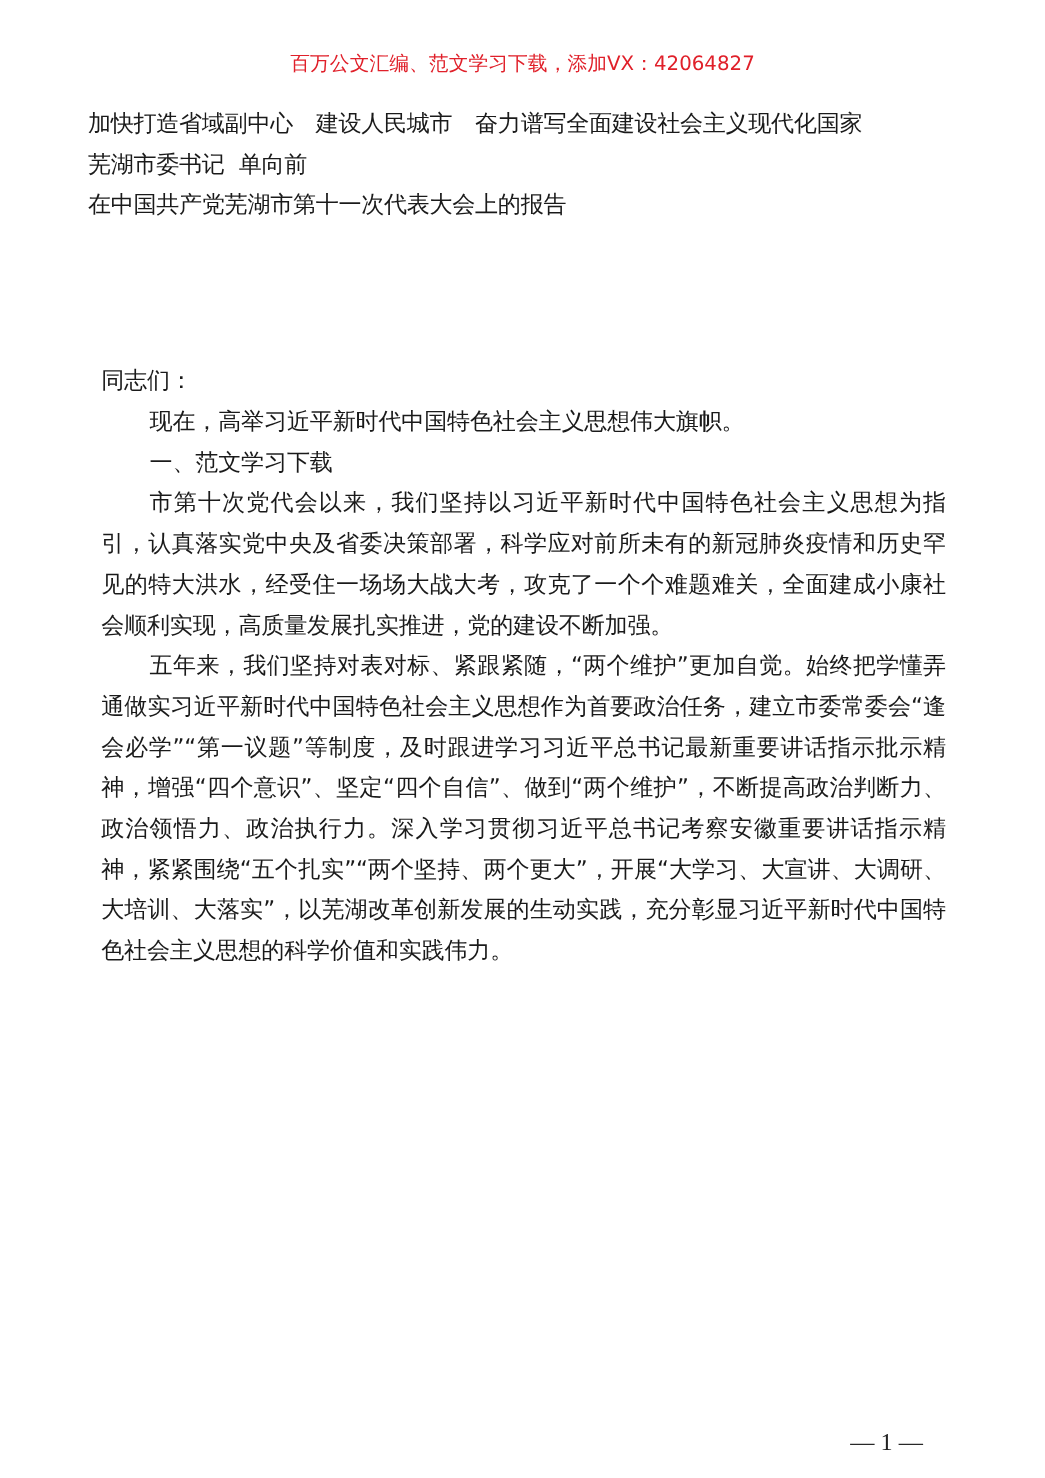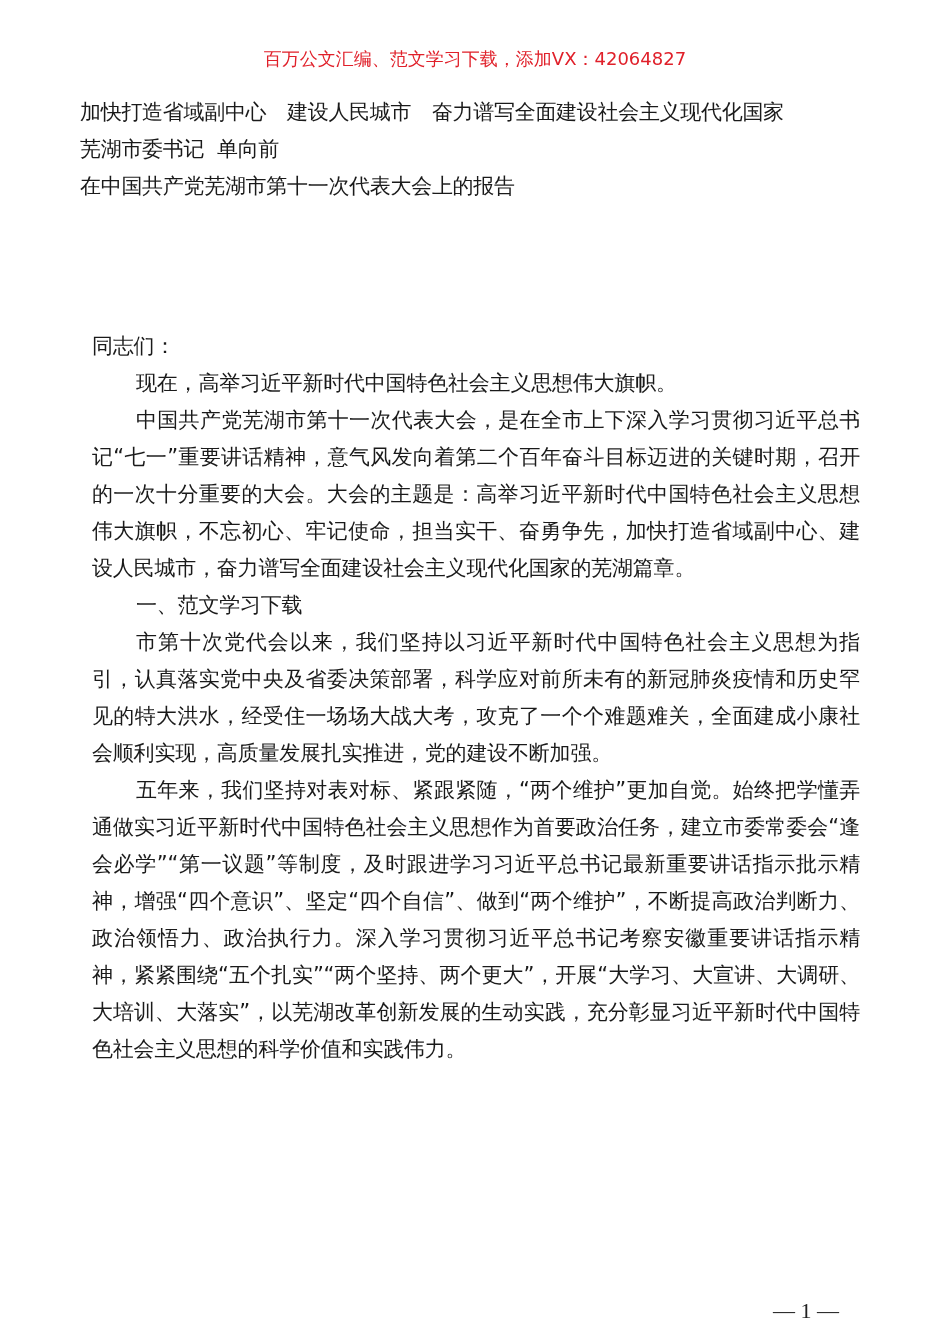--- a/index.html
+++ b/index.html
@@ -22,19 +22,18 @@
 
 <div class="title-block">
   <div class="title-line">加快打造省域副中心　建设人民城市　奋力谱写全面建设社会主义现代化国家</div>
   <div class="title-line" style="white-space:pre;">芜湖市委书记  单向前</div>
   <div class="title-line">在中国共产党芜湖市第十一次代表大会上的报告</div>
 </div>
 
 <div class="body">
   <p class="p">同志们：</p>
   <p class="p indent">现在，高举习近平新时代中国特色社会主义思想伟大旗帜。</p>
-  <p class="p indent">中国共产党芜湖市第十一次代表大会，是在全市上下深入学习贯彻习近平总书记“七一”重要讲话精神，意气风发向着第二个百年奋斗目标迈进的关键时期，召开的一次十分重要的大会。大会的主题是：高举习近平新时代中国特色社会主义思想伟大旗帜，不忘初心、牢记使命，担当实干、奋勇争先，加快打造省域副中心、建设人民城市，奋力谱写全面建设社会主义现代化国家的芜湖篇章。</p>
   <p class="p indent">一、范文学习下载</p>
   <p class="p indent">市第十次党代会以来，我们坚持以习近平新时代中国特色社会主义思想为指引，认真落实党中央及省委决策部署，科学应对前所未有的新冠肺炎疫情和历史罕见的特大洪水，经受住一场场大战大考，攻克了一个个难题难关，全面建成小康社会顺利实现，高质量发展扎实推进，党的建设不断加强。</p>
   <p class="p indent">五年来，我们坚持对表对标、紧跟紧随，“两个维护”更加自觉。始终把学懂弄通做实习近平新时代中国特色社会主义思想作为首要政治任务，建立市委常委会“逢会必学”“第一议题”等制度，及时跟进学习习近平总书记最新重要讲话指示批示精神，增强“四个意识”、坚定“四个自信”、做到“两个维护”，不断提高政治判断力、政治领悟力、政治执行力。深入学习贯彻习近平总书记考察安徽重要讲话指示精神，紧紧围绕“五个扎实”“两个坚持、两个更大”，开展“大学习、大宣讲、大调研、大培训、大落实”，以芜湖改革创新发展的生动实践，充分彰显习近平新时代中国特色社会主义思想的科学价值和实践伟力。</p>
 </div>
 
 <div class="page-num">— 1 —</div>
 
 </body></html>

